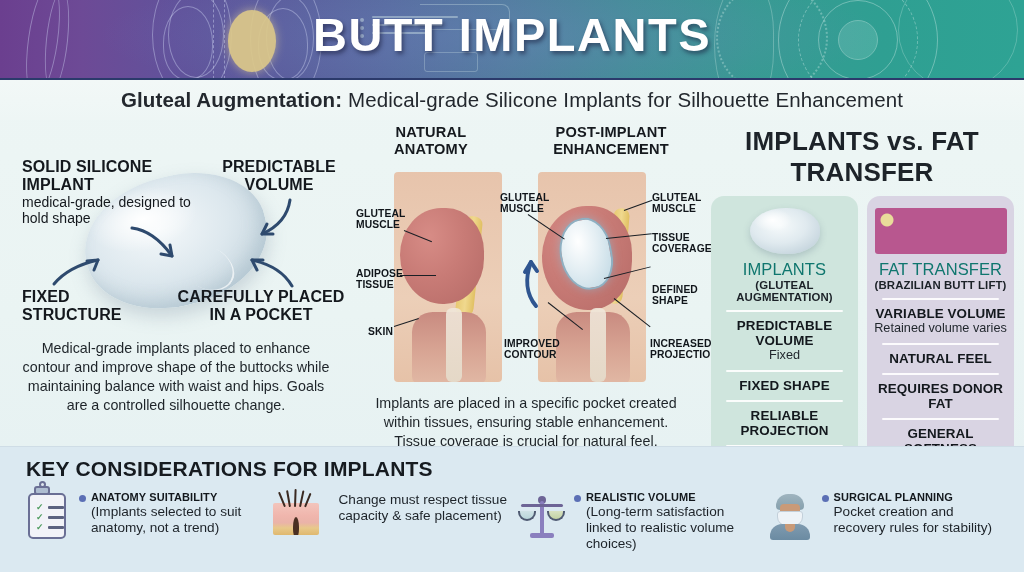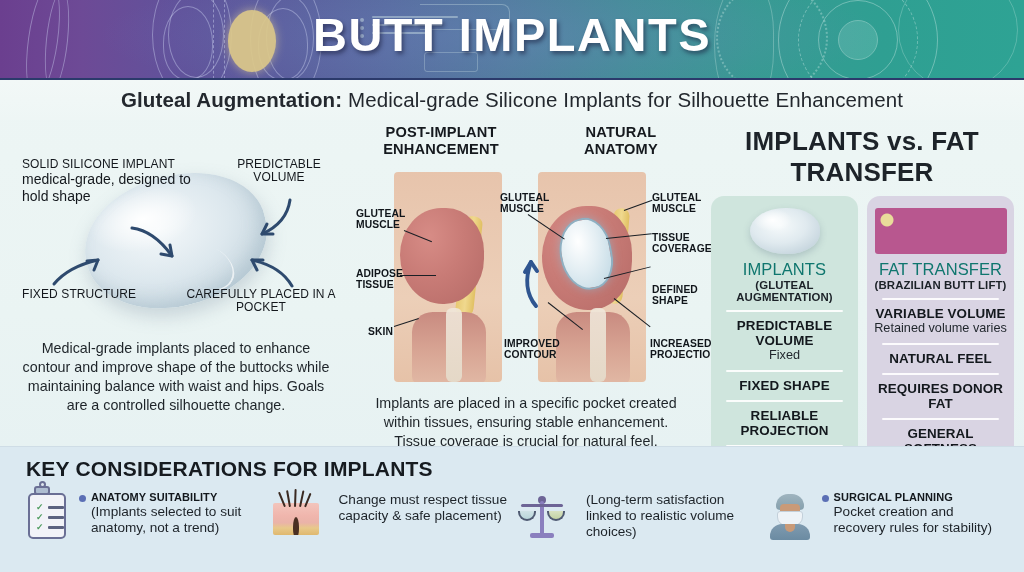--- a/index.html
+++ b/index.html
@@ -110,21 +110,21 @@
       radial-gradient(ellipse 50% 40% at 35% 28%, #ffffff 0%, rgba(255,255,255,0) 60%),
       radial-gradient(ellipse 70% 70% at 42% 38%, #f4f8fa 0%, #dde8ee 55%, #c3d3dc 100%);
     box-shadow: 0 8px 18px rgba(110,130,150,.28), inset -6px -8px 16px rgba(150,175,190,.35);
   }
   .implant-crease {
     position:absolute; left:176px; top:126px; width:60px; height:42px;
     border-radius:50%; border-right:2px solid rgba(255,255,255,.85);
     transform:rotate(28deg); opacity:.8;
   }
   .lbl { position:absolute; color:#14181d; }
-  .lbl .t { font-weight:normal; font-size:12px; line-height:1.12; letter-spacing:.1px; }
+  .lbl .t { font-weight:bold; font-size:16px; line-height:1.12; letter-spacing:.1px; }
   .lbl .s { font-size:14px; line-height:1.18; font-weight:normal; }
   .l-solid { left:22px; top:38px; width:175px; }
   .l-pred  { left:218px; top:38px; width:122px; text-align:center; }
   .l-fixed { left:22px; top:168px; width:130px; }
   .l-pocket{ left:176px; top:168px; width:170px; text-align:center; }
   .arrow { position:absolute; }
   .arrow svg { display:block; }
 
   .blurb {
     font-size:14.3px; line-height:1.33; color:#1e2429; text-align:center;
@@ -366,22 +366,22 @@
               <path d="M6 16 L17 16 M6 16 L11 26" stroke="#2e4a6e" stroke-width="3" fill="none" stroke-linecap="round"></path>
             </svg>
         </div>
       </div>
 
       <div class="blurb">Medical-grade implants placed to enhance contour and improve shape of the buttocks while maintaining balance with waist and hips. Goals are a controlled silhouette change.</div>
     </div>
 
     <div class="col col-mid">
       <div class="mid-heads">
+        <div class="mid-head" style="width:130px">NATURAL ANATOMY</div>
         <div class="mid-head" style="width:150px">POST-IMPLANT ENHANCEMENT</div>
-        <div class="mid-head" style="width:130px">NATURAL ANATOMY</div>
       </div>
 
       <div class="anatomy">
 
         <div class="fig fig-a">
           <div class="skin-bg"></div>
           <div class="fatband fat-a"></div>
           <div class="glute glute-a"></div>
           <div class="thigh"></div>
           <div class="tendon"></div>
@@ -515,20 +515,21 @@
       <div class="cons">
         <div class="cons-ico">
           <div class="scale-knob"></div>
           <div class="scale-post"></div>
           <div class="scale-beam"></div>
           <div class="pan pan-l"></div>
           <div class="pan pan-r"></div>
           <div class="scale-base"></div>
         </div>
         <div class="cons-txt">
+          <span class="cons-h"><span class="bullet"></span><span>REALISTIC VOLUME</span></span>
           <div class="cons-b">(Long-term satisfaction linked to realistic volume choices)</div>
         </div>
       </div>
 
       <div class="cons">
         <div class="cons-ico">
           <div class="cap"></div>
           <div class="face"></div>
           <div class="mask"></div>
           <div class="scrubs"></div>

